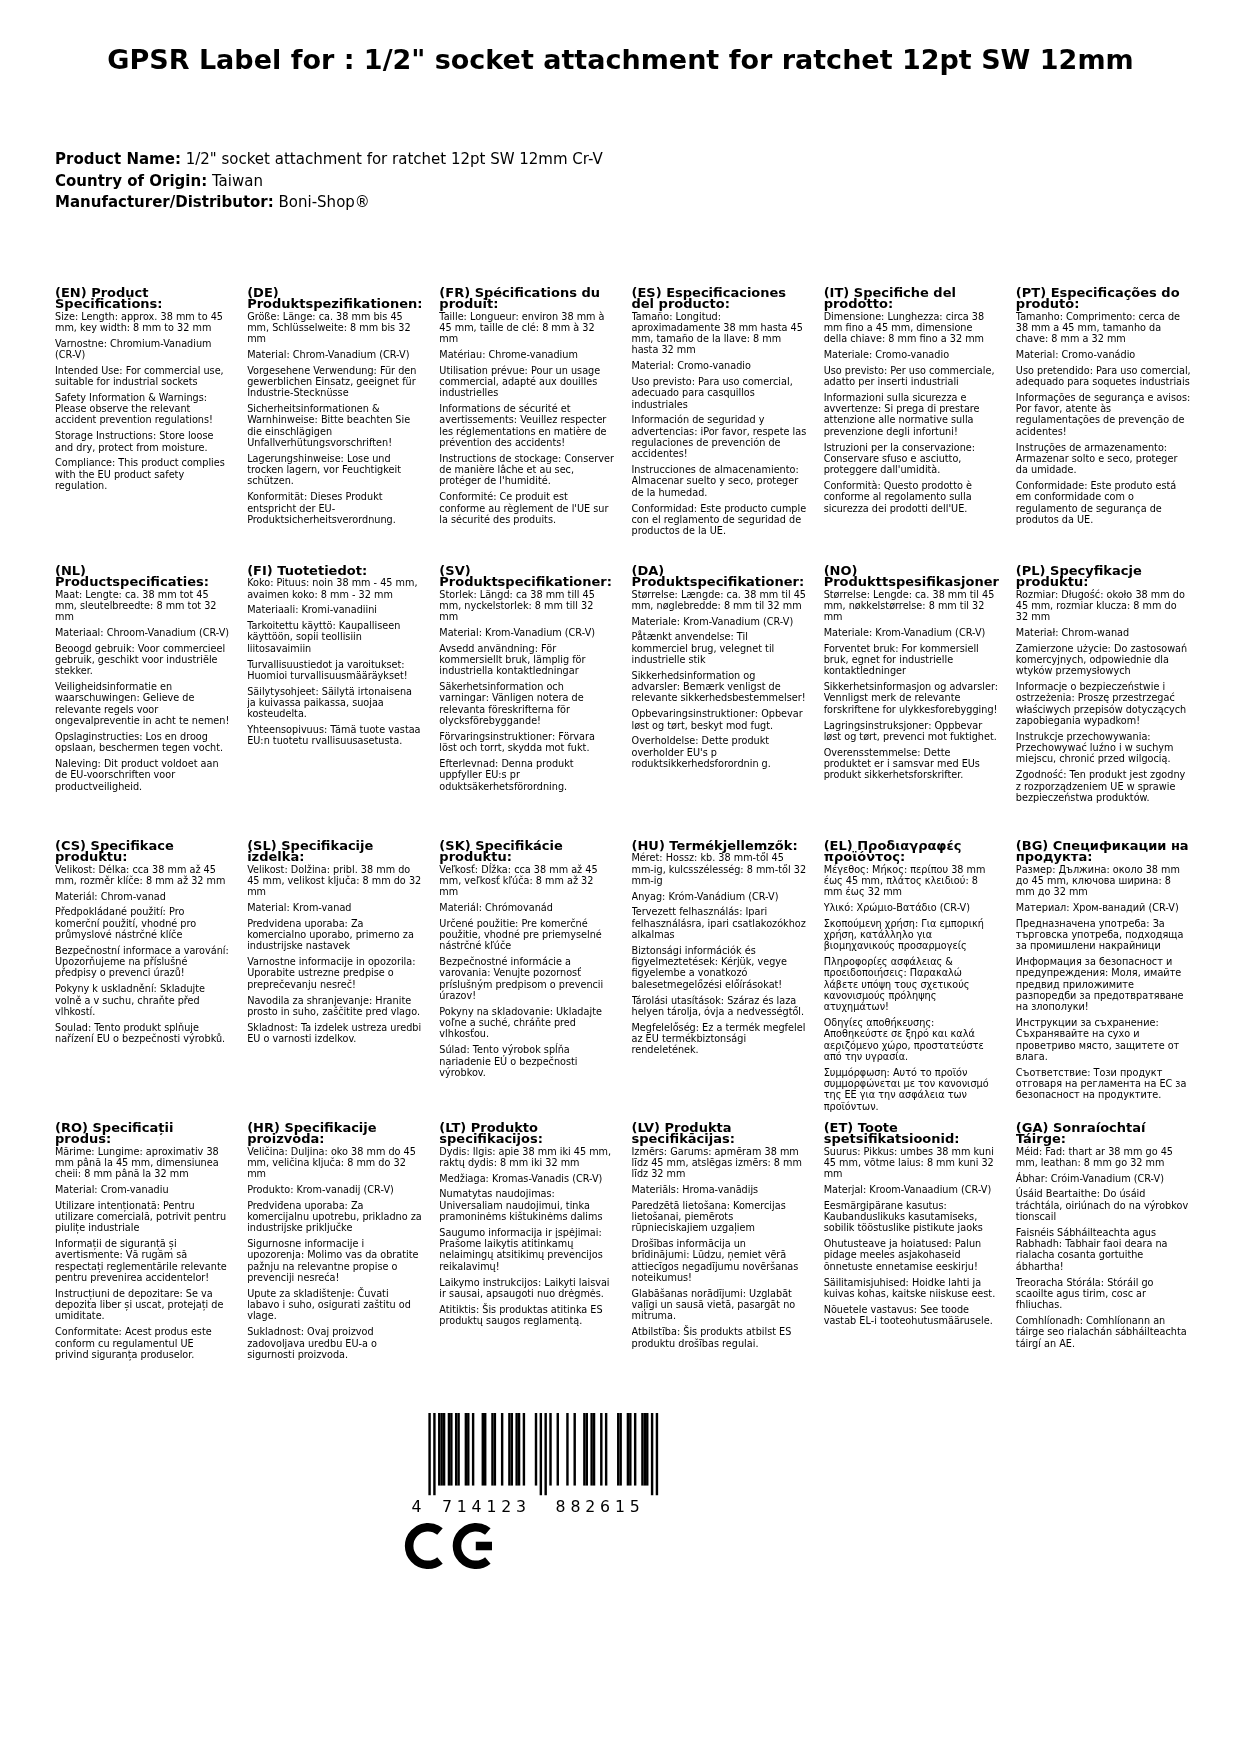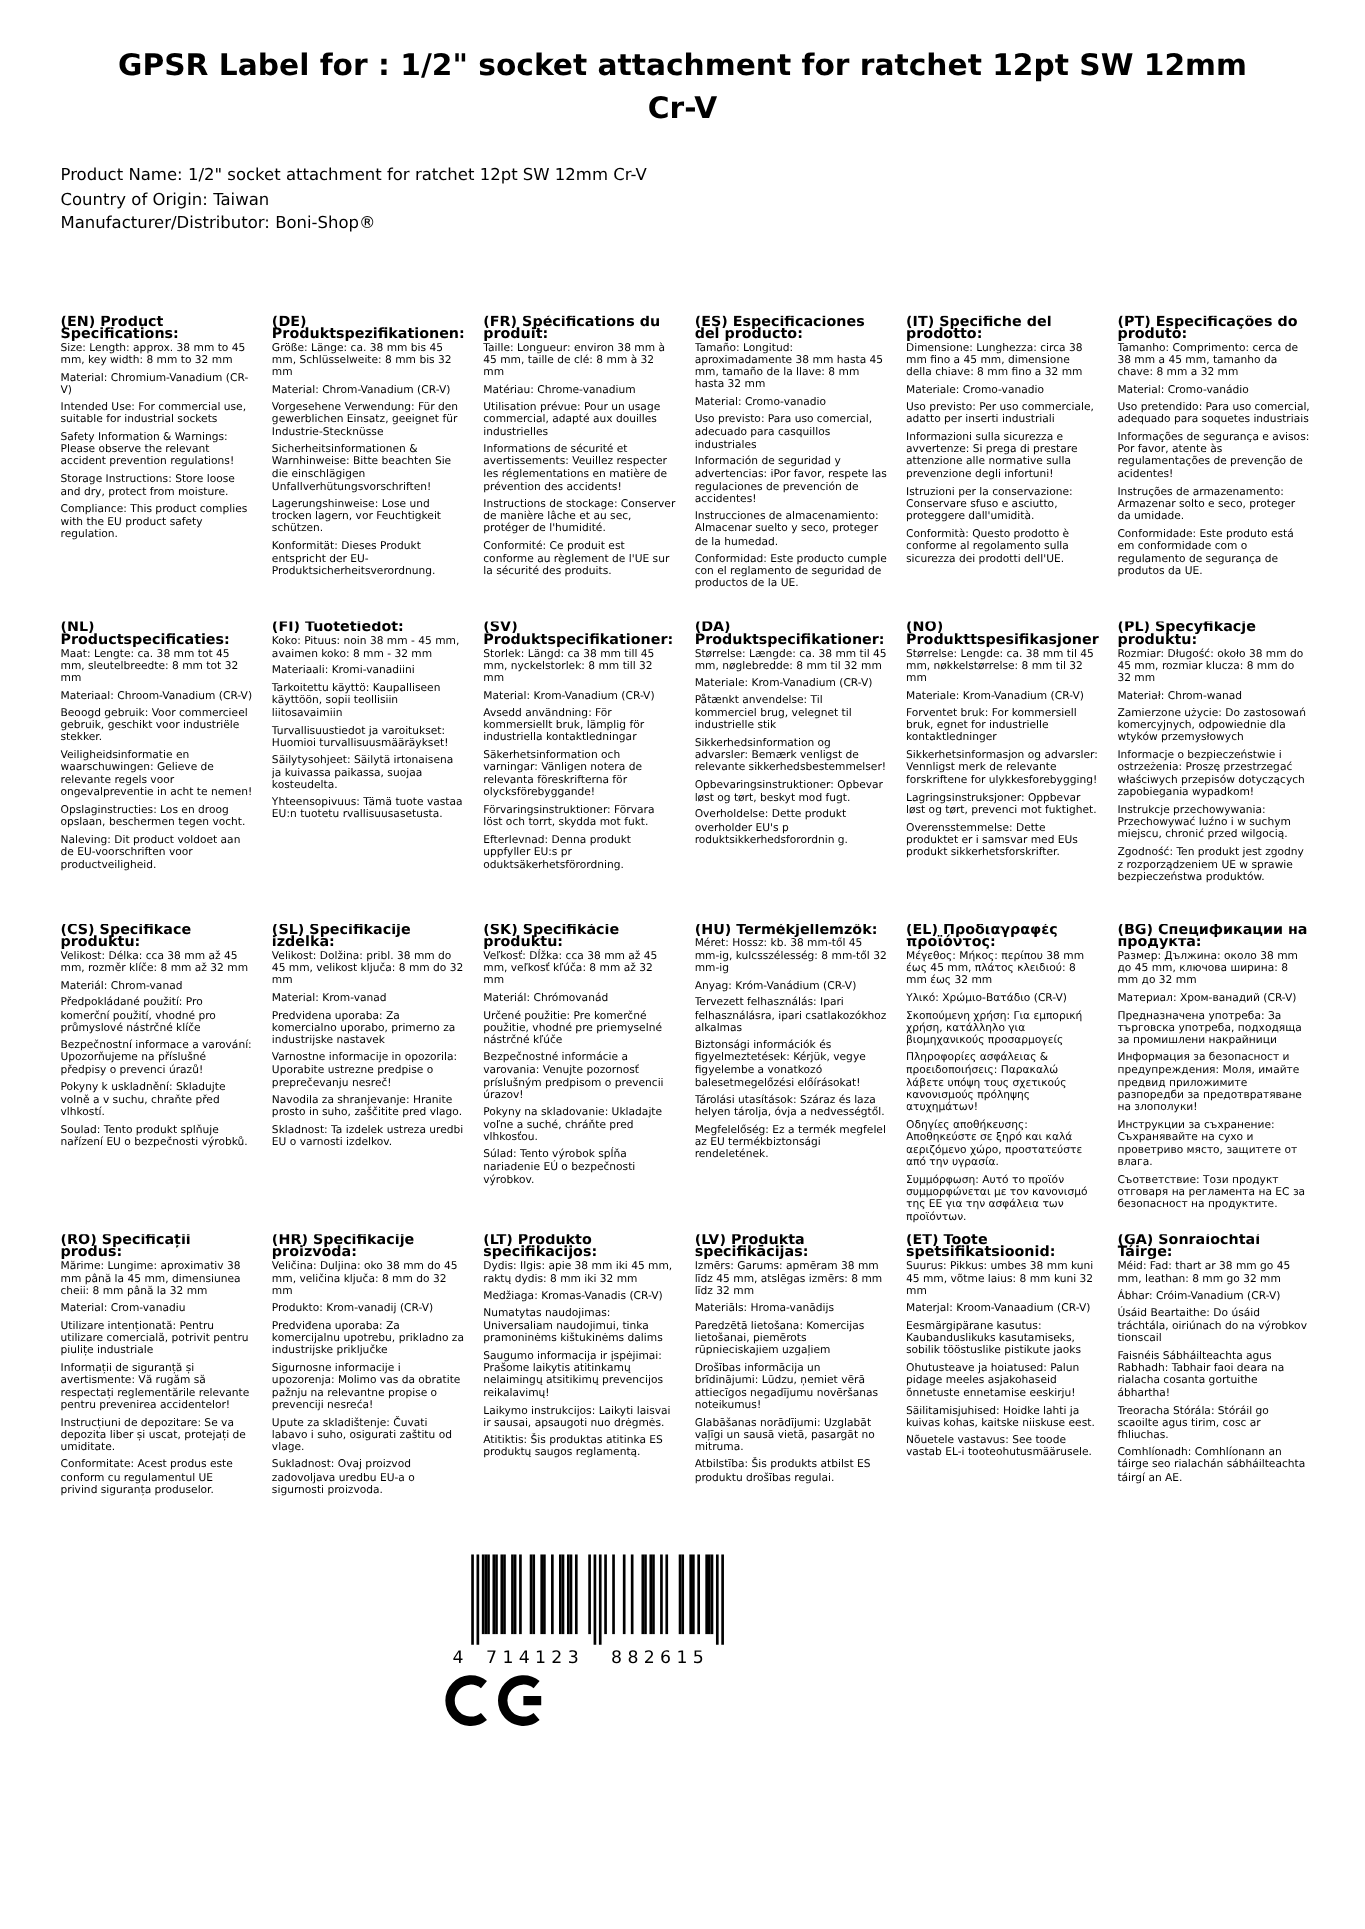--- a/index.html
+++ b/index.html
@@ -21,21 +21,21 @@
     line-height:1.45;
   }
   .title span{display:block;}
   .product-info{
     position:absolute;
     top:149px; left:55px; right:55px;
     font-size:15px;
     line-height:21.5px;
   }
   .pi-row{white-space:nowrap;}
-  .pi-label{font-weight:normal;}
+  .pi-label{font-weight:bold;}
   .pi-value{font-weight:normal;}
   .specs-grid{
     position:absolute;
     top:287px; left:55px; right:50px;
     display:grid;
     grid-template-columns:repeat(6,1fr);
     grid-template-rows:278px 275px 282px 270px;
     column-gap:17px;
   }
   .cell{
@@ -65,34 +65,33 @@
     left:556px; top:1500px;
   }
 </style>
 </head>
 <body>
 
 <div class="page">
 
   <div class="title">
     <span>GPSR Label for : 1/2" socket attachment for ratchet 12pt SW 12mm</span>
-    <span>Cr-V</span>
   </div>
 
   <div class="product-info">
       <div class="pi-row"><span class="pi-label">Product Name:</span>  <span class="pi-value">1/2" socket attachment for ratchet 12pt SW 12mm Cr-V</span></div>
       <div class="pi-row"><span class="pi-label">Country of Origin:</span>  <span class="pi-value">Taiwan</span></div>
       <div class="pi-row"><span class="pi-label">Manufacturer/Distributor:</span>  <span class="pi-value">Boni-Shop®</span></div>
     </div>
 
   <div class="specs-grid">
       <div class="cell">
         <div class="cell-h">(EN) Product Specifications:</div>
         <p>Size: Length: approx. 38 mm to 45 mm, key width: 8 mm to 32 mm</p>
-        <p>Material: Chromium-Vanadium (CR-V)</p>
+        <p>Varnostne: Chromium-Vanadium (CR-V)</p>
         <p>Intended Use: For commercial use, suitable for industrial sockets</p>
         <p>Safety Information &amp; Warnings: Please observe the relevant accident prevention regulations!</p>
         <p>Storage Instructions: Store loose and dry, protect from moisture.</p>
         <p>Compliance: This product complies with the EU product safety regulation.</p>
       </div>
       <div class="cell">
         <div class="cell-h">(DE) Produktspezifikationen:</div>
         <p>Größe: Länge: ca. 38 mm bis 45 mm, Schlüsselweite: 8 mm bis 32 mm</p>
         <p>Material: Chrom-Vanadium (CR-V)</p>
         <p>Vorgesehene Verwendung: Für den gewerblichen Einsatz, geeignet für Industrie-Stecknüsse</p>

